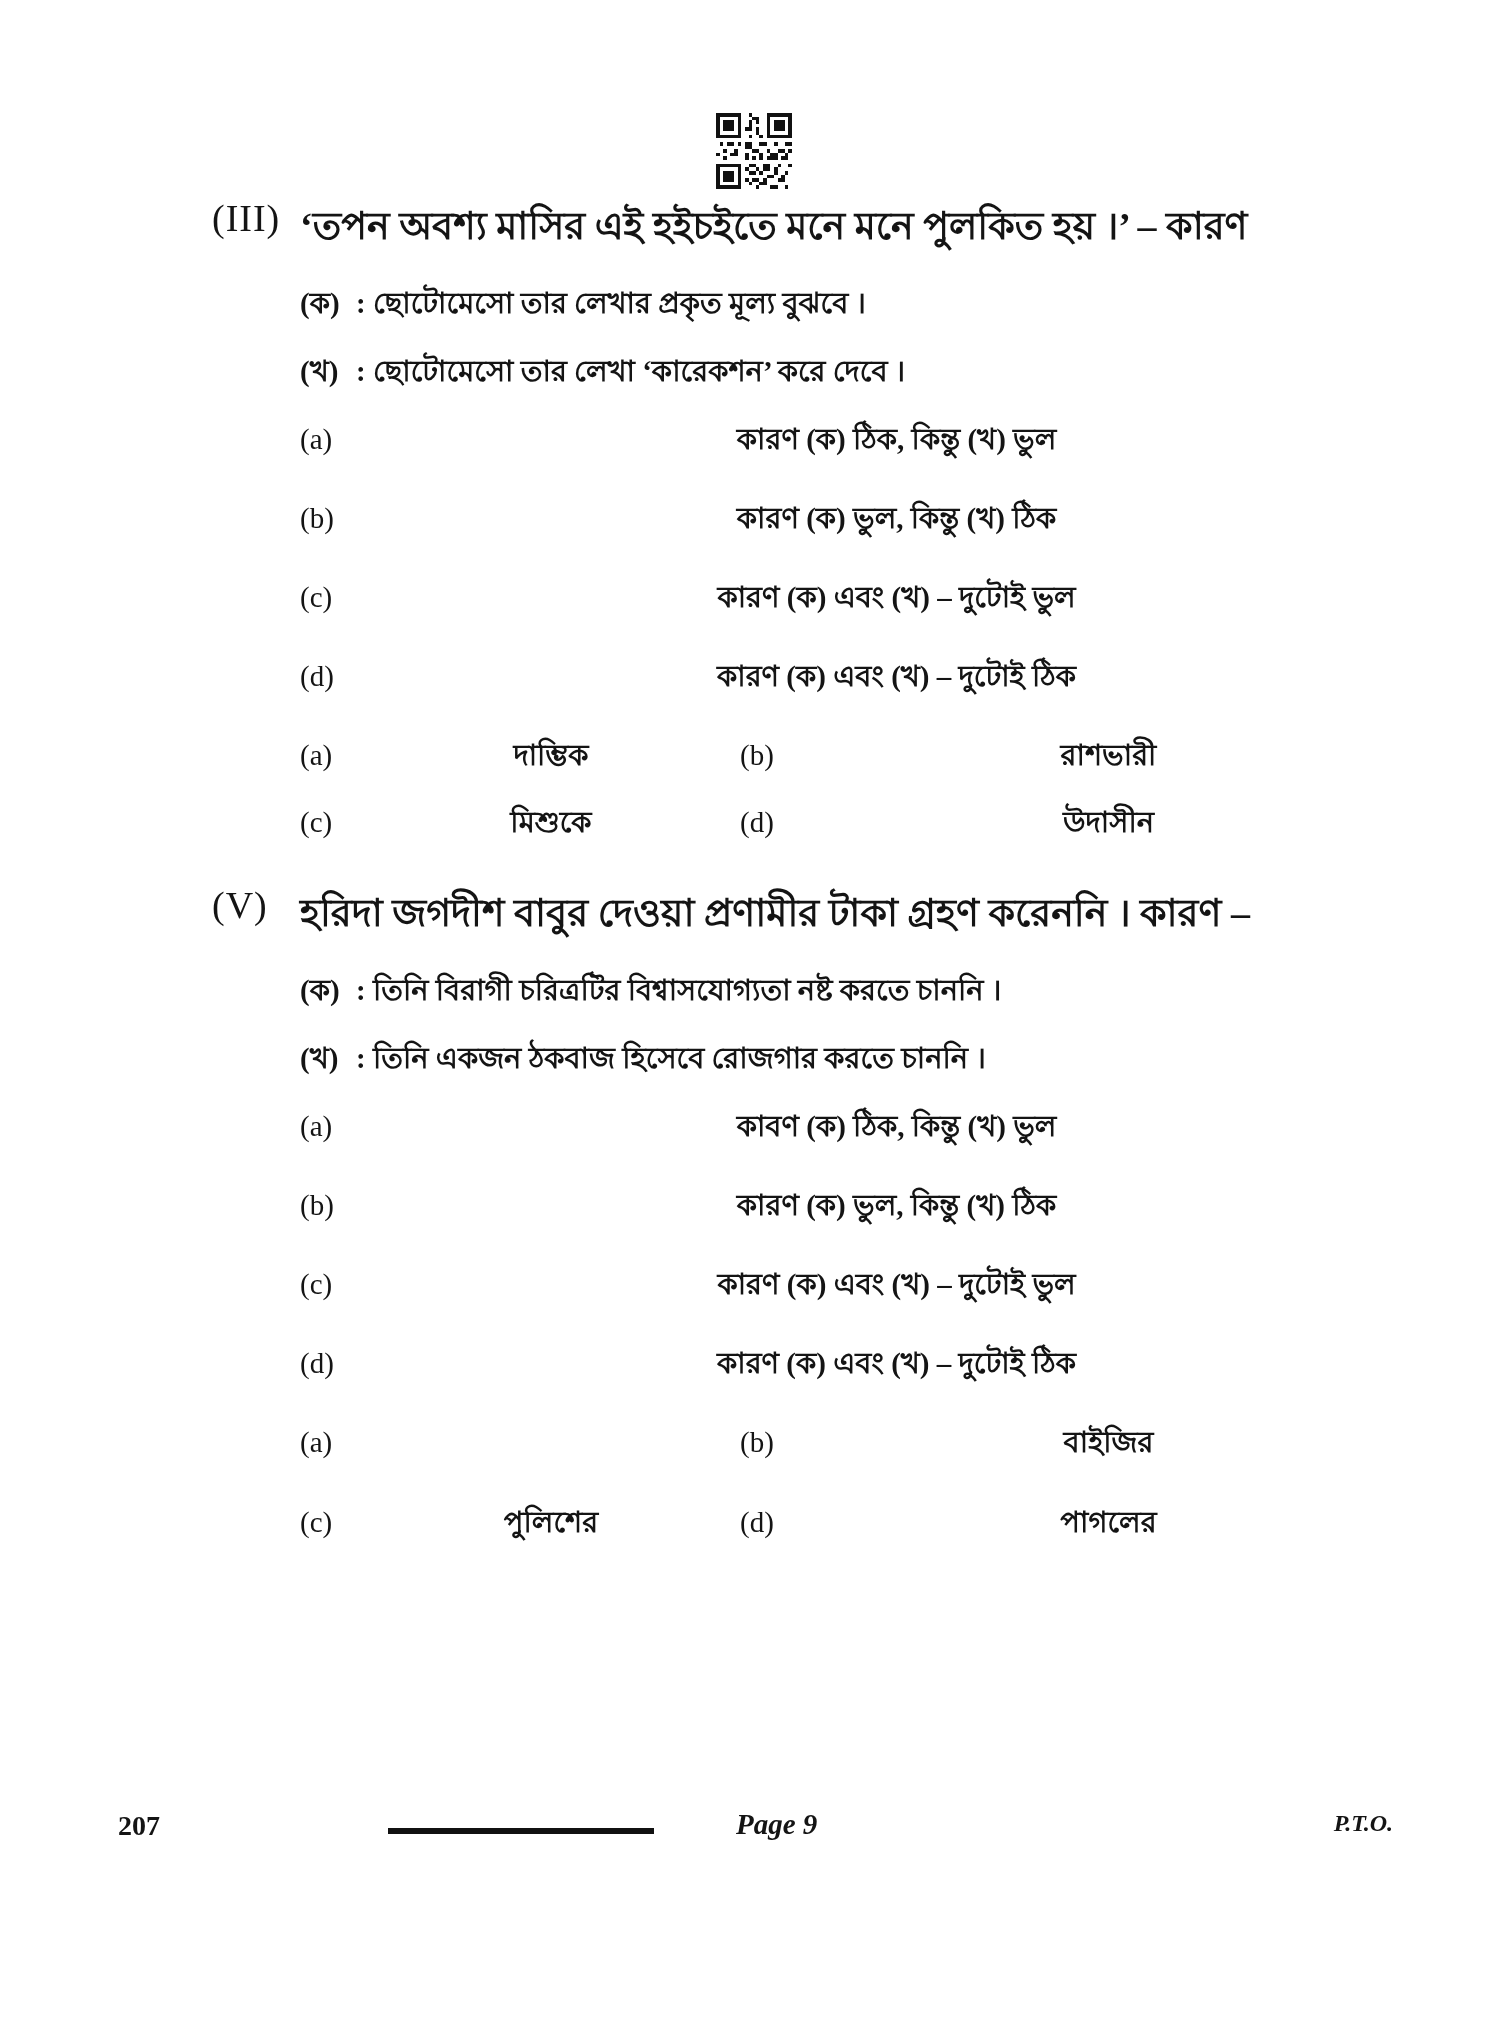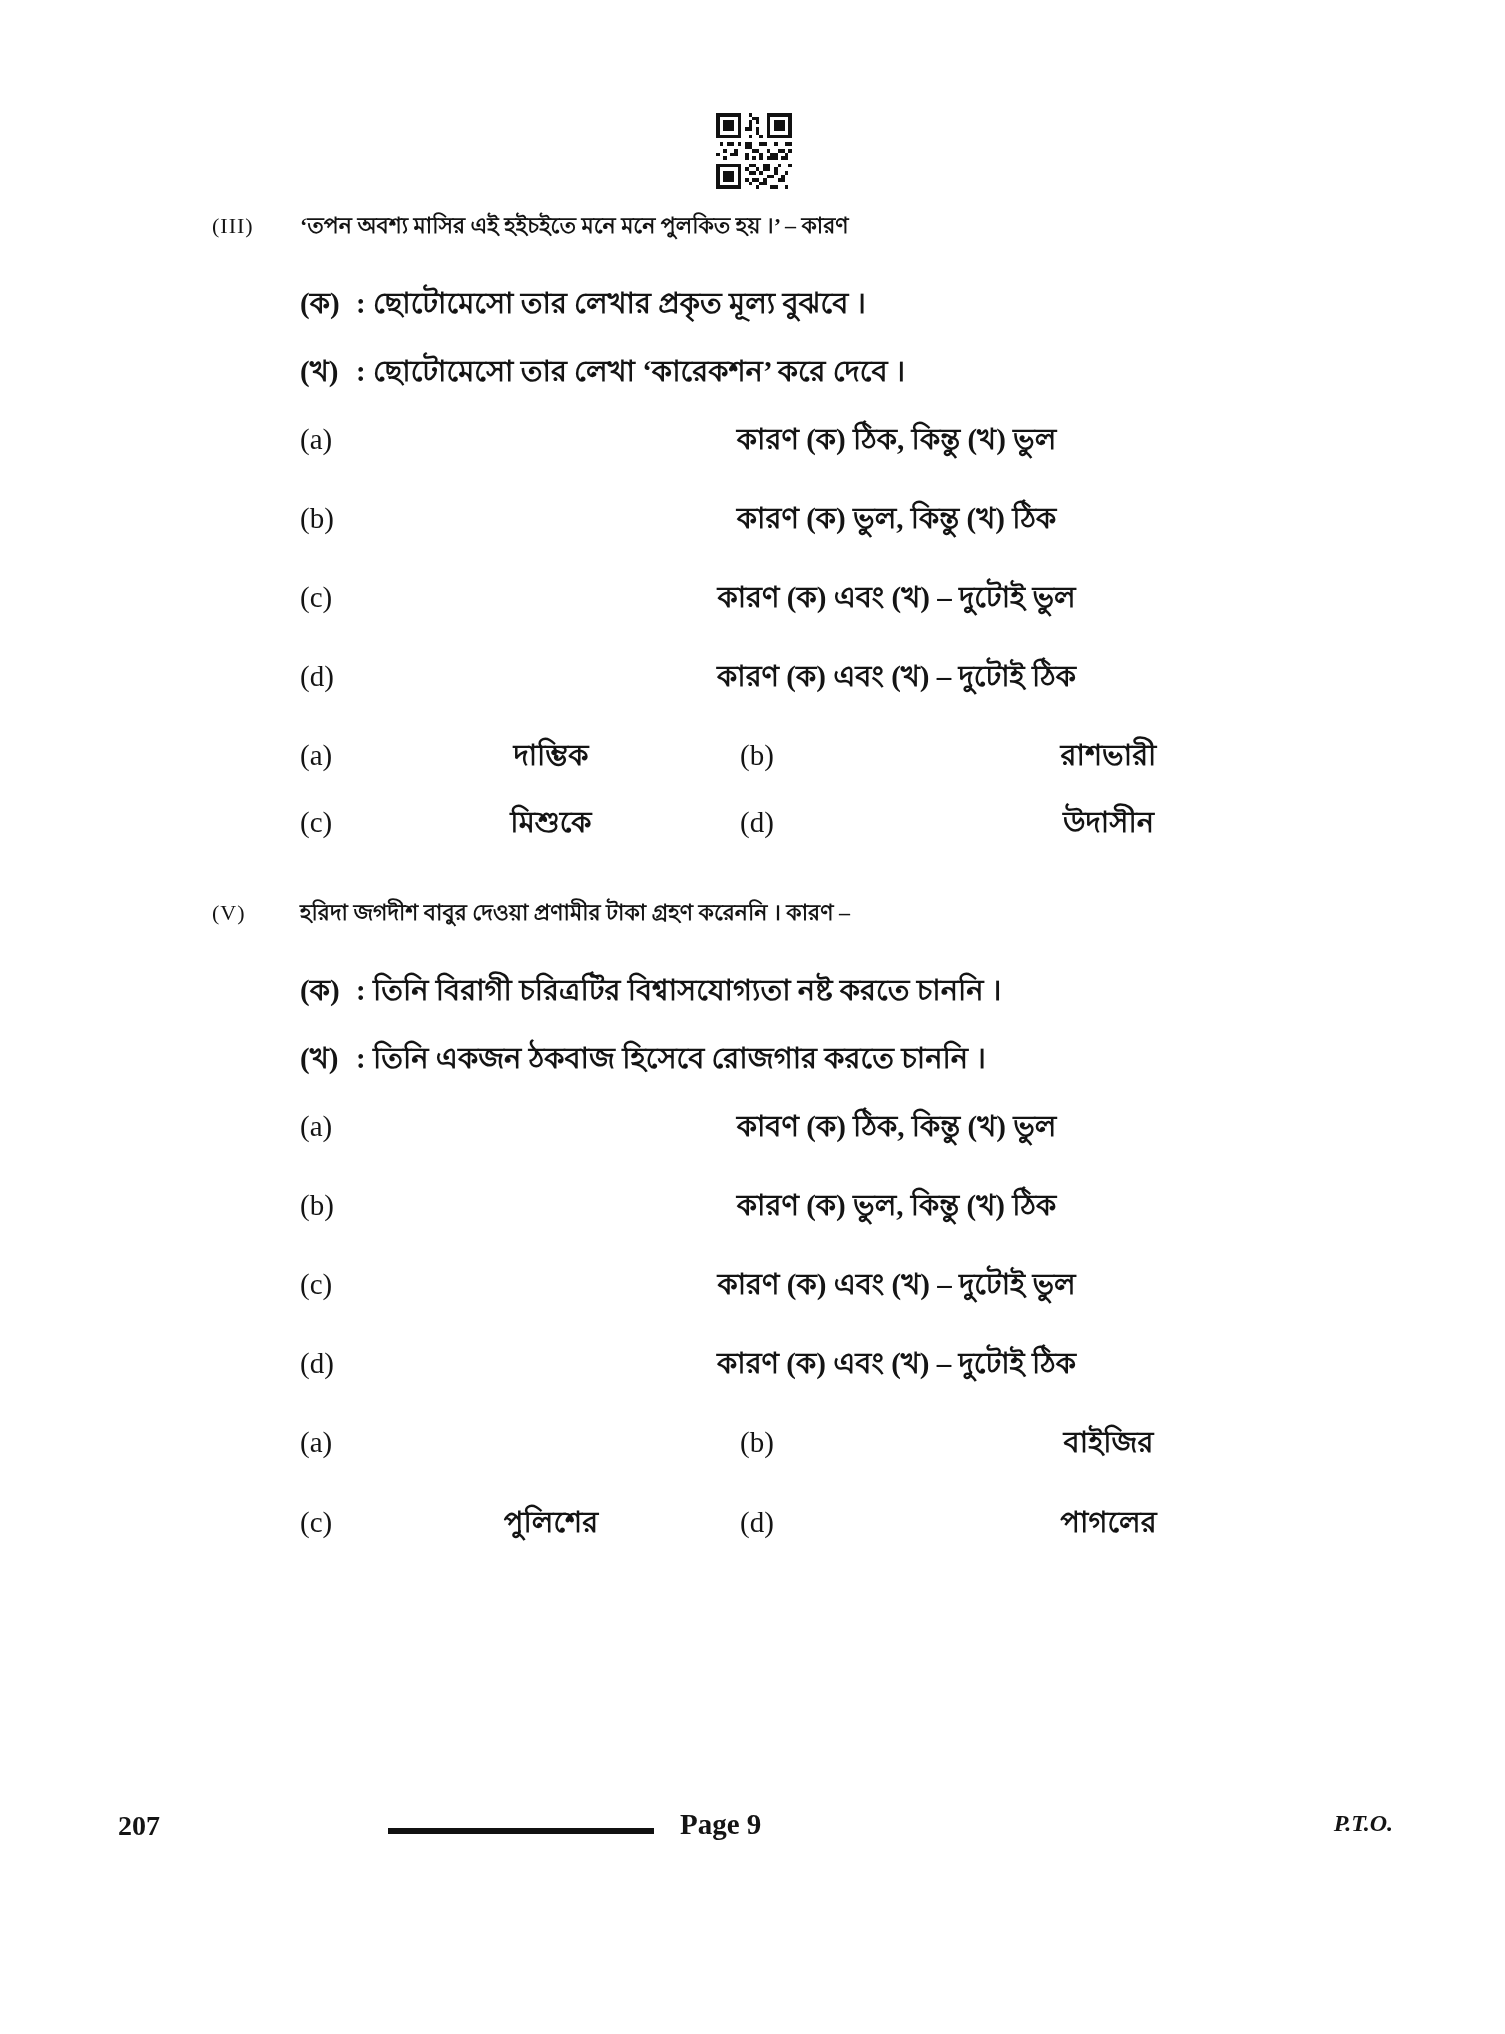--- a/index.html
+++ b/index.html
@@ -31,22 +31,22 @@
     position: absolute;
     top: 196px;
     left: 212px;
     right: 90px;
   }
 
   .question { margin-bottom: 14px; }
 
   .q-head {
     display: flex;
-    align-items: flex-end;
-    font-size: 22px;
+    align-items: flex-start;
+    font-size: 38px;
     line-height: 44px;
     margin-bottom: 34px;
     font-weight: bold;
   }
   .q-num {
     width: 88px;
     flex-shrink: 0;
     font-weight: normal;
     letter-spacing: 1px;
   }
@@ -110,24 +110,25 @@
   .footer-line {
     position: absolute;
     left: 388px;
     top: 22px;
     width: 266px;
     height: 6px;
     background: #111;
   }
   .footer-page {
     position: absolute;
-    left: 680px;
+    left: 736px;
     top: 2px;
     font-size: 29px;
     font-weight: bold;
+    font-style: italic;
   }
   .footer-pto {
     position: absolute;
     right: 112px;
     top: 4px;
     font-size: 24px;
     font-weight: bold;
     font-style: italic;
   }
 </style>

